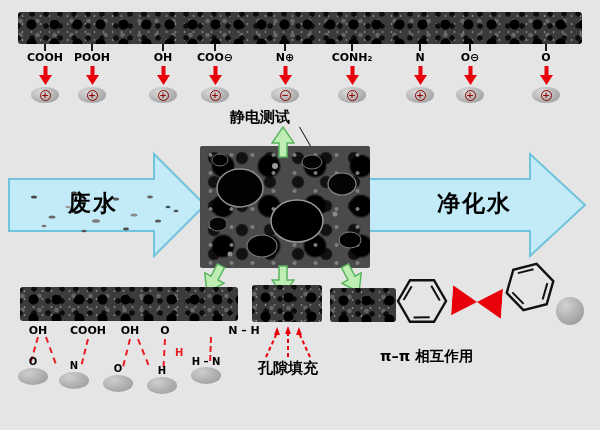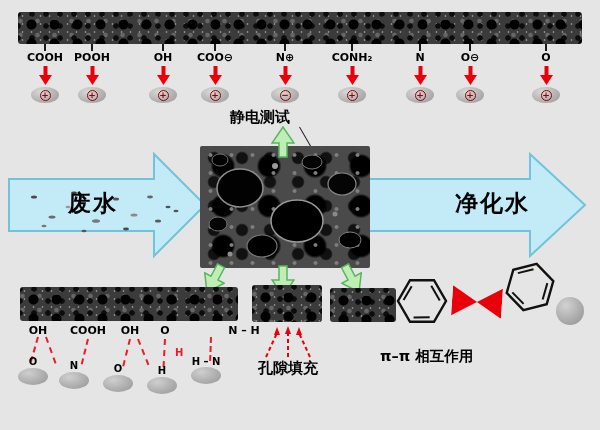--- a/index.html
+++ b/index.html
@@ -179,21 +179,21 @@
       <ellipse cx="36" cy="75" rx="2.5" ry="1.2" fill="#777"></ellipse>
       <ellipse cx="76" cy="80" rx="2.5" ry="1.2" fill="#556"></ellipse>
       <ellipse cx="168" cy="60" rx="2.5" ry="1.2" fill="#555"></ellipse>
     </g>
   </svg>
   <div class="flow-label" style="left:52px; top:188px;margin-left:16px;">废水</div>
 
   <svg class="abs" style="left:366px; top:151px;" width="222" height="108" viewBox="0 0 222 108">
     <polygon points="1,28 164,28 164,3 219,54 164,105 164,80 1,80" fill="#c2ebf7" stroke="#6fc3da" stroke-width="2"></polygon>
   </svg>
-  <div class="flow-label" style="left:455px; top:188px;font-family:Liberation Serif, serif;">净化水</div>
+  <div class="flow-label" style="left:437px; top:188px;font-family:Liberation Serif, serif;">净化水</div>
 
   <div class="abs porous-center" style="left:200px; top:146px; width:170px; height:122px;">
     <svg width="170" height="122" viewBox="0 0 170 122">
       <ellipse cx="40" cy="42" rx="23" ry="19" fill="#020202" stroke="#8d8d8d" stroke-width="1.5"></ellipse>
       <ellipse cx="97" cy="75" rx="26" ry="21" fill="#000" stroke="#9a9a9a" stroke-width="1.5"></ellipse>
       <ellipse cx="142" cy="38" rx="14" ry="11" fill="#050505" stroke="#888" stroke-width="1.2"></ellipse>
       <ellipse cx="62" cy="100" rx="15" ry="11" fill="#000" stroke="#777" stroke-width="1.2"></ellipse>
       <ellipse cx="18" cy="78" rx="9" ry="7" fill="#050505" stroke="#6f6f6f" stroke-width="1"></ellipse>
       <ellipse cx="150" cy="94" rx="11" ry="8" fill="#000" stroke="#808080" stroke-width="1"></ellipse>
       <ellipse cx="112" cy="16" rx="10" ry="7" fill="#050505" stroke="#7a7a7a" stroke-width="1"></ellipse>

